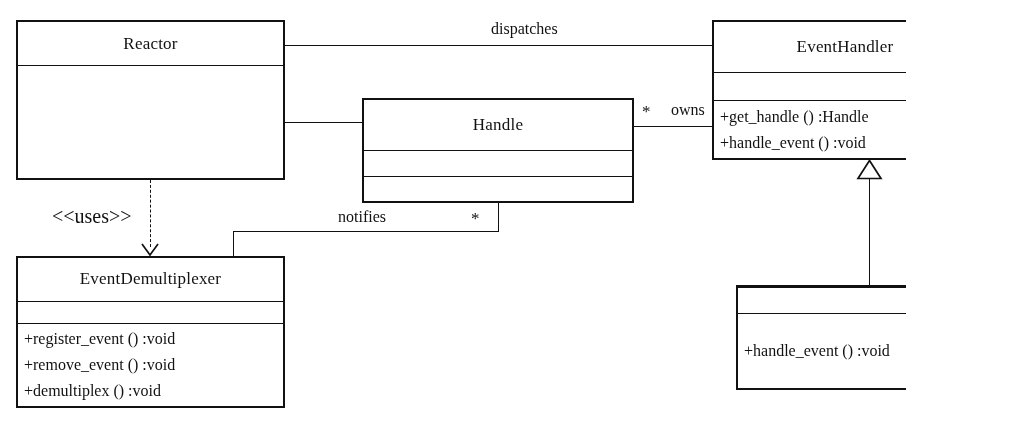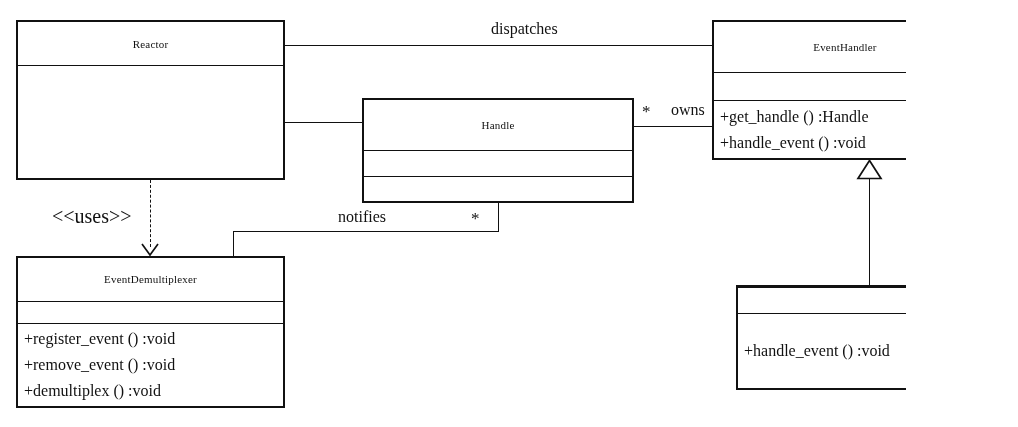--- a/index.html
+++ b/index.html
@@ -25,21 +25,21 @@
     z-index: 3;
     display: flex;
     flex-direction: column;
   }
   .uml-name {
     box-sizing: border-box;
     display: flex;
     align-items: center;
     justify-content: center;
     text-align: right;
-    font-size: 11px;
+    font-size: 17px;
     color: #111111;
     letter-spacing: 0.2px;
     white-space: nowrap;
   }
   .uml-divider {
     border-top: 1.6px solid #111111;
   }
   .uml-compartment {
     box-sizing: border-box;
     padding: 2px 0 2px 6px;

